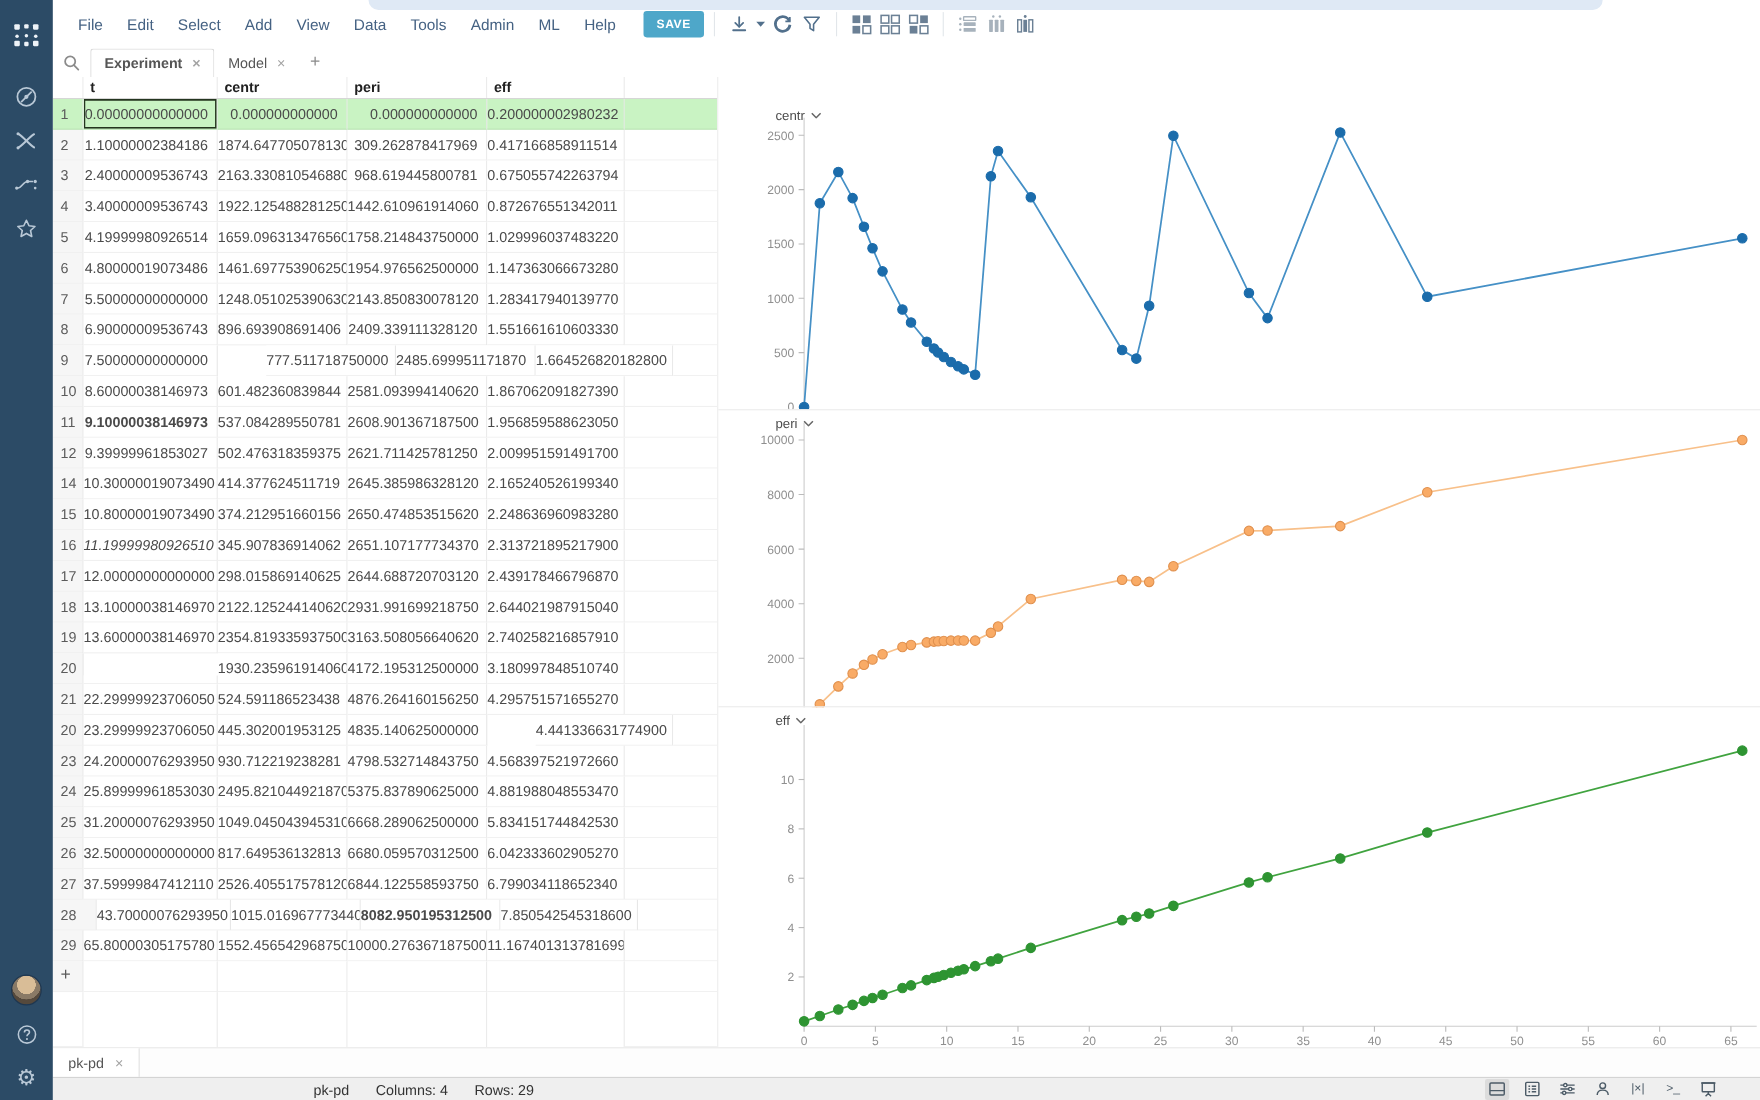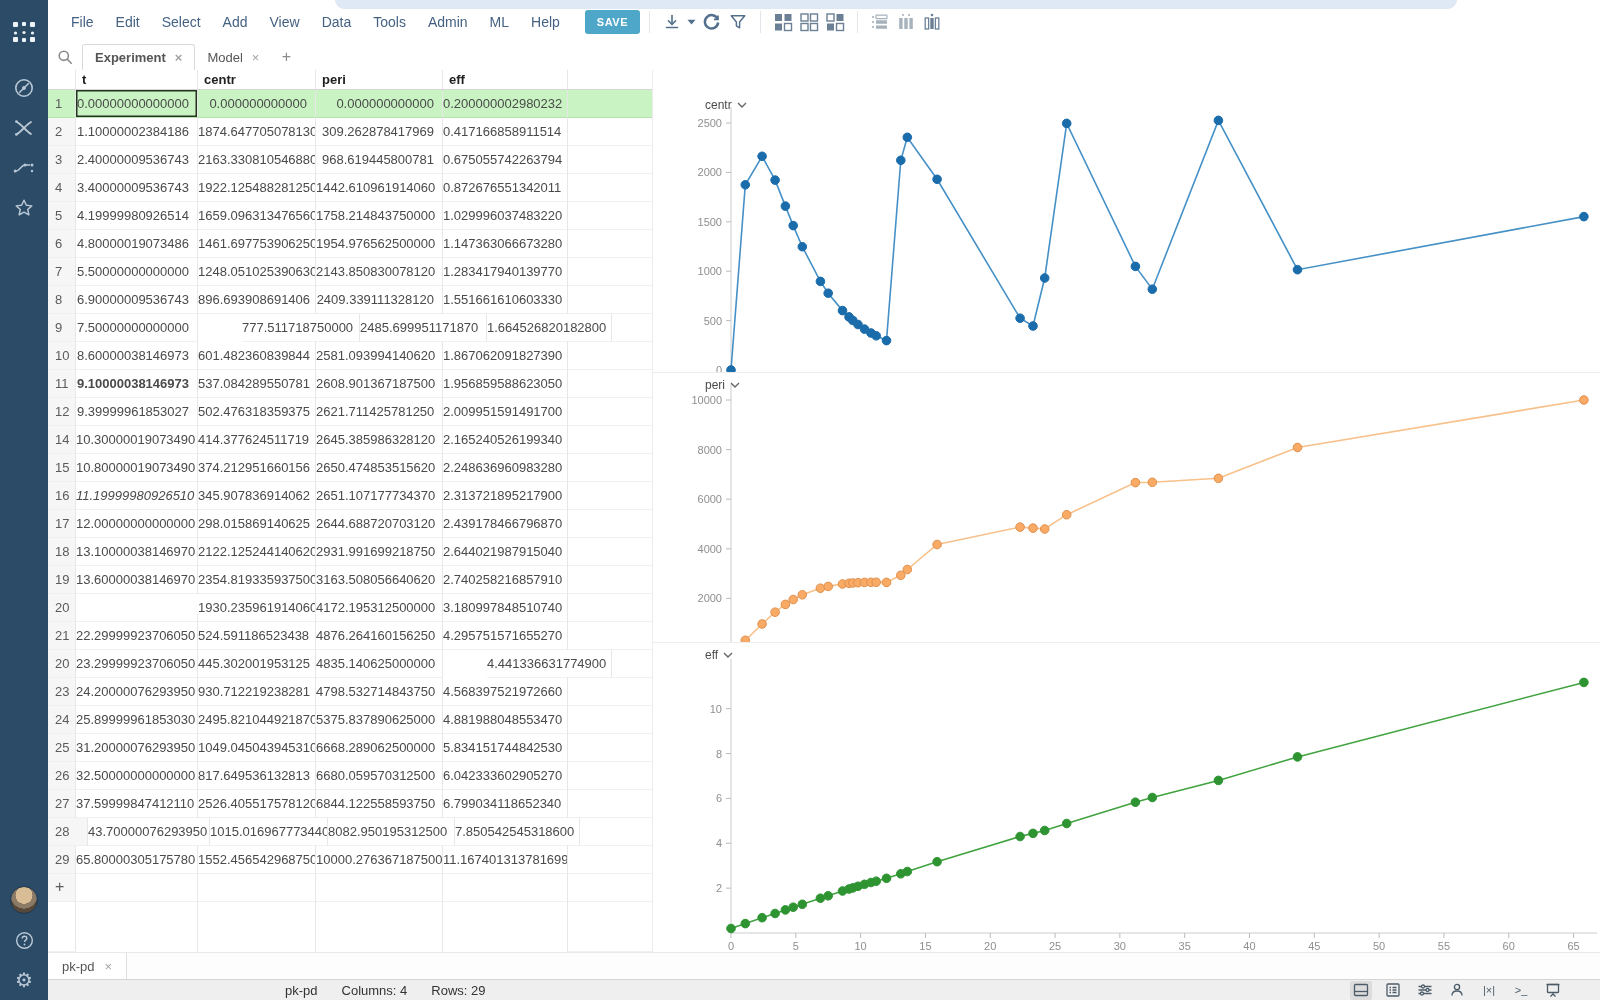--- a/index.html
+++ b/index.html
@@ -483,21 +483,21 @@
         <div class="g-cell val" style="width: 122px;">37.59999847412110</div>
         <div class="g-cell val" style="width: 118px;">2526.405517578120</div>
         <div class="g-cell val" style="width: 127px;">6844.122558593750</div>
         <div class="g-cell val" style="width: 125px;">6.799034118652340</div>
         <div class="g-cell filler"></div>
       </div>
       <div class="g-row">
         <div class="g-cell rownum" style="width: 40px;">28</div>
         <div class="g-cell val" style="width: 122px;">43.70000076293950</div>
         <div class="g-cell val" style="width: 118px;">1015.016967773440</div>
-        <div class="g-cell val" style="width: 127px;">8082.950195312500</div>
+        <div class="g-cell val" style="width: 127px; font-weight: bold;">8082.950195312500</div>
         <div class="g-cell val" style="width: 125px;">7.850542545318600</div>
         <div class="g-cell filler"></div>
       </div>
       <div class="g-row">
         <div class="g-cell rownum" style="width: 28px;">29</div>
         <div class="g-cell val" style="width: 122px;">65.80000305175780</div>
         <div class="g-cell val" style="width: 118px;">1552.456542968750</div>
         <div class="g-cell val" style="width: 127px;">10000.276367187500</div>
         <div class="g-cell val" style="width: 125px;">11.167401313781699</div>
         <div class="g-cell filler"></div>

